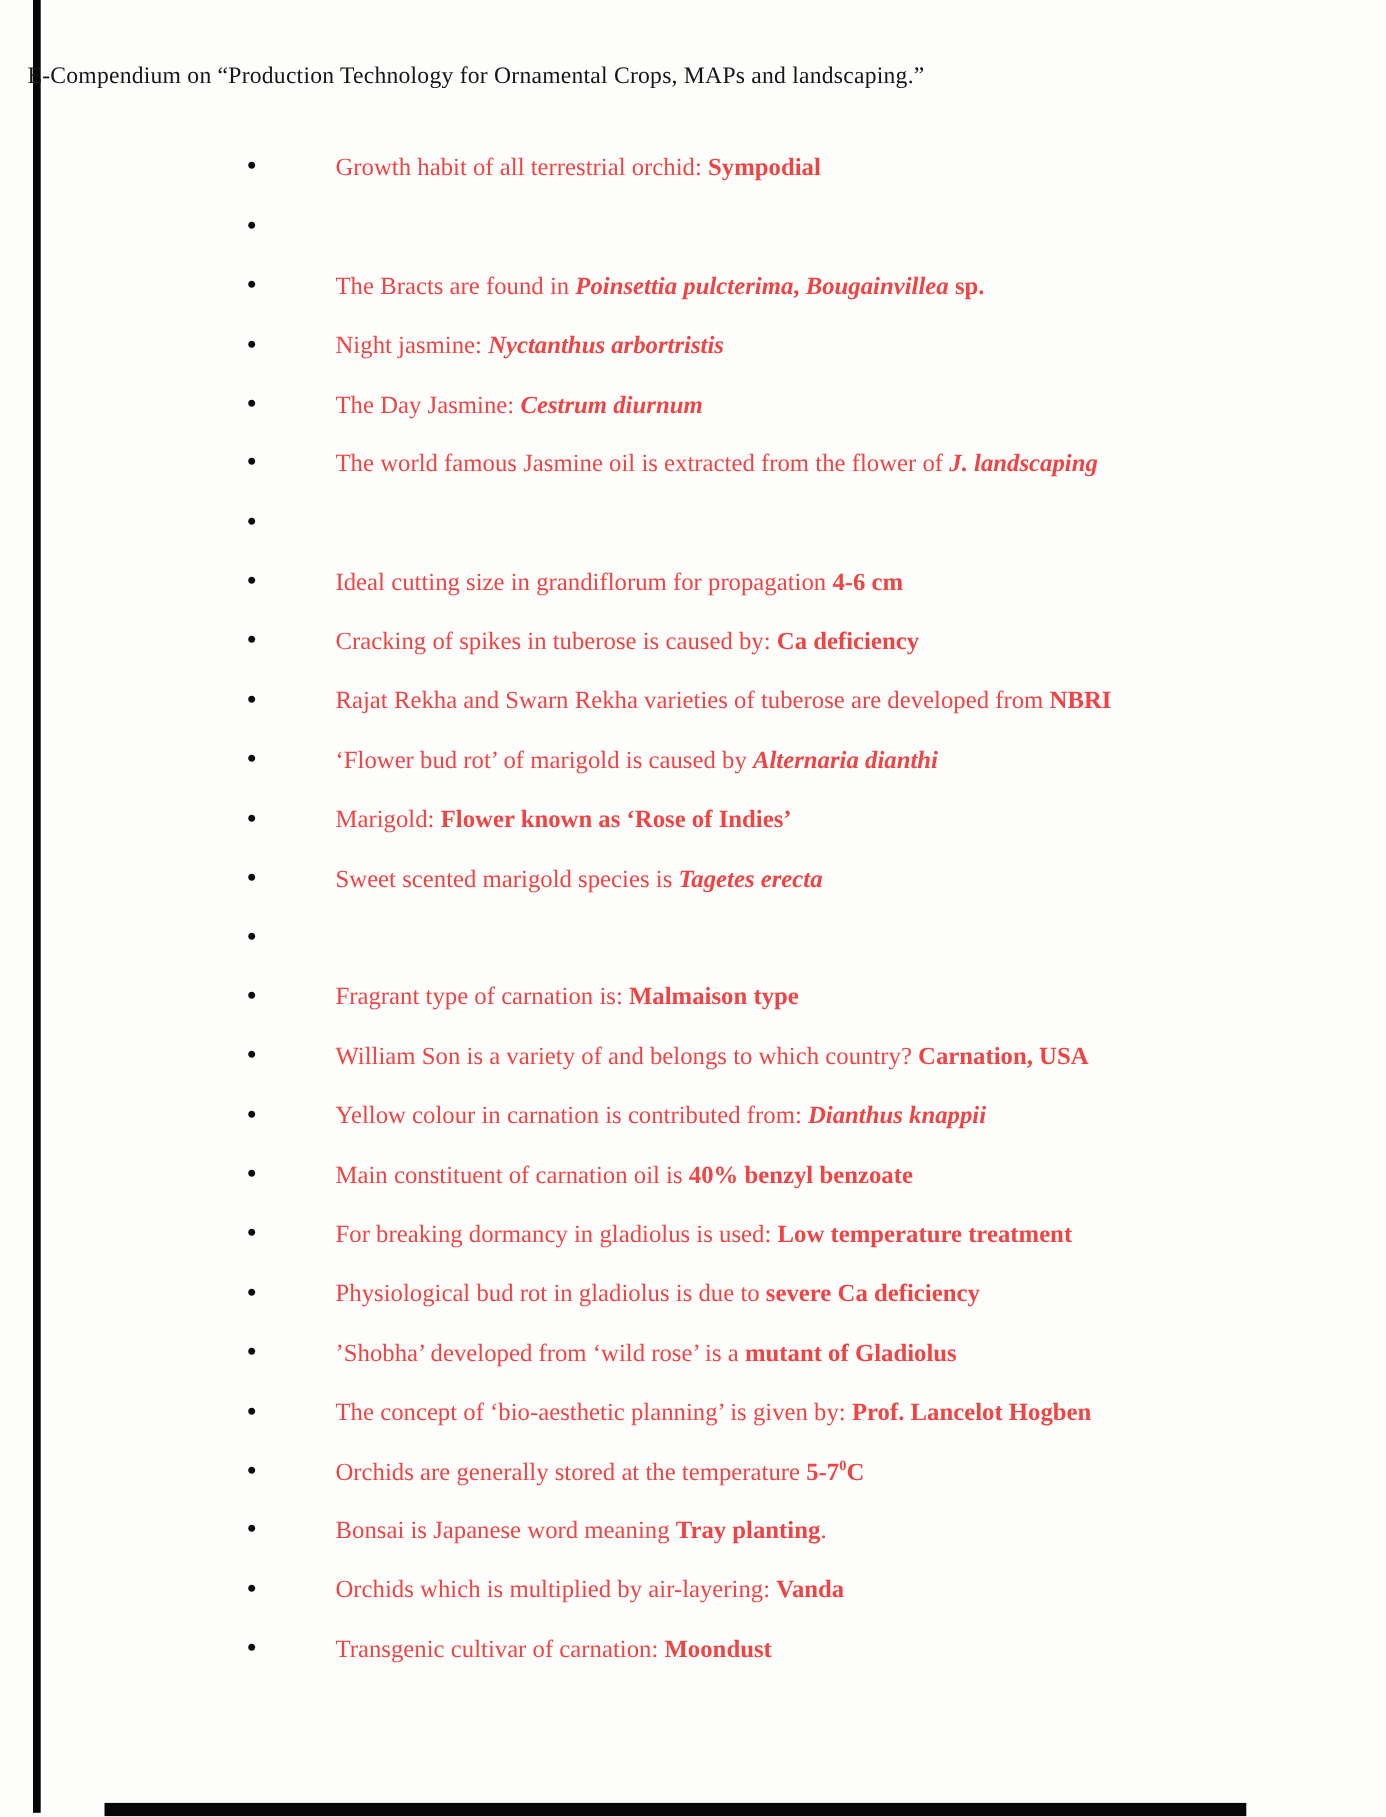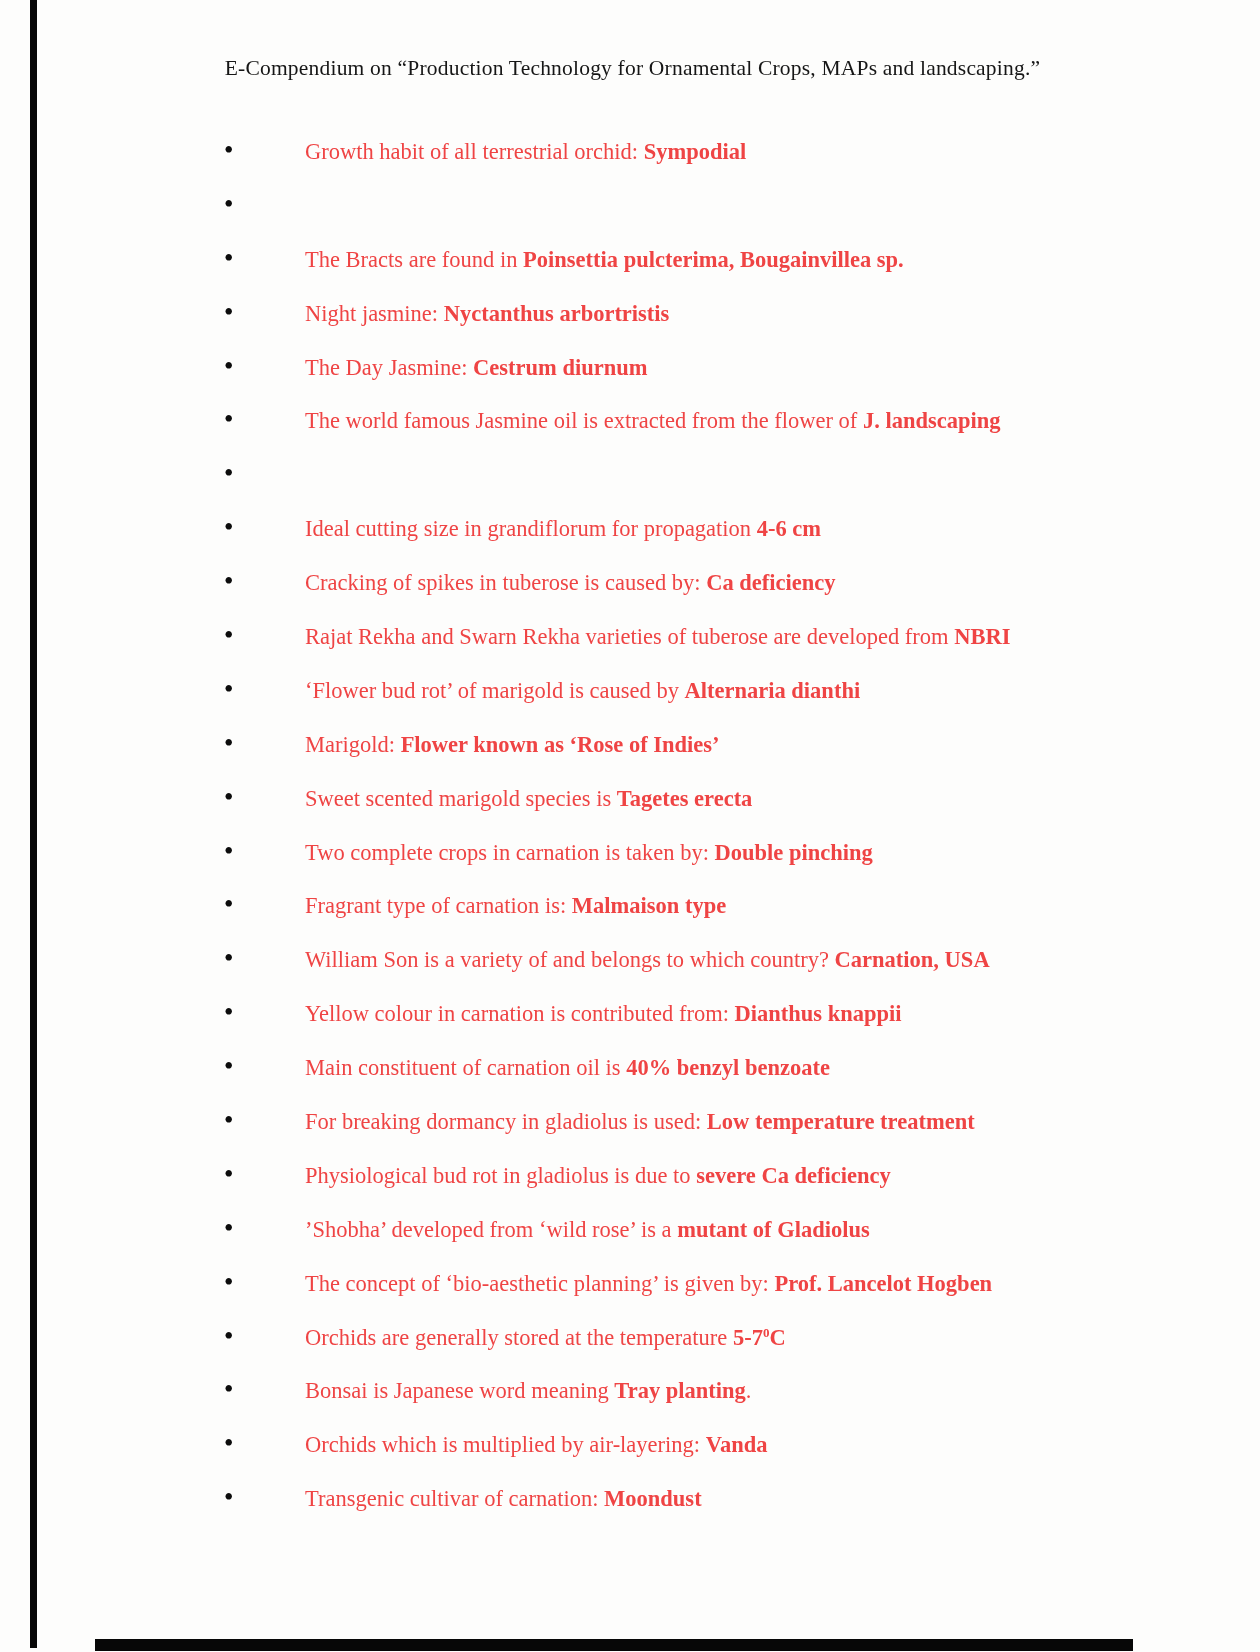--- a/index.html
+++ b/index.html
@@ -31,21 +31,21 @@
     top: 1639px;
     width: 1038px;
     height: 12px;
     background: #070707;
   }
   .page-header {
     position: absolute;
     top: 56px;
     left: 25px;
     right: 20px;
-    text-align: center;
+    text-align: left;
     font-size: 21.5px;
     letter-spacing: 0.2px;
     color: #161616;
     white-space: nowrap;
   }
   .fact-list {
     position: absolute;
     top: 125px;
     left: 0;
     right: 0;
@@ -70,21 +70,21 @@
     position: absolute;
     left: 305px;
     top: 50%;
     transform: translateY(-50%);
     font-size: 22.5px;
     white-space: nowrap;
     color: #ef4444;
   }
   .seg-r  { font-weight: normal; }
   .seg-b  { font-weight: bold; }
-  .seg-bi { font-weight: bold; }
+  .seg-bi { font-weight: bold; font-style: italic; }
   .seg-bsup {
     font-weight: bold;
     font-size: 0.58em;
     vertical-align: super;
     line-height: 0;
   }
 </style>
 </head>
 <body>
 
@@ -138,21 +138,20 @@
       <li class="fact-item">
         <span class="bullet">•</span>
         <span class="fact-text"><span class="seg-r">Marigold: </span><span class="seg-b">Flower known as ‘Rose of Indies’</span></span>
       </li>
       <li class="fact-item">
         <span class="bullet">•</span>
         <span class="fact-text"><span class="seg-r">Sweet scented marigold species is </span><span class="seg-bi">Tagetes erecta</span></span>
       </li>
       <li class="fact-item">
         <span class="bullet">•</span>
-        <span class="fact-text"><span class="seg-r">Two complete crops in carnation is taken by: </span><span class="seg-b">Double pinching</span></span>
       </li>
       <li class="fact-item">
         <span class="bullet">•</span>
         <span class="fact-text"><span class="seg-r">Fragrant type of carnation is: </span><span class="seg-b">Malmaison type</span></span>
       </li>
       <li class="fact-item">
         <span class="bullet">•</span>
         <span class="fact-text"><span class="seg-r">William Son is a variety of and belongs to which country? </span><span class="seg-b">Carnation, USA</span></span>
       </li>
       <li class="fact-item">

